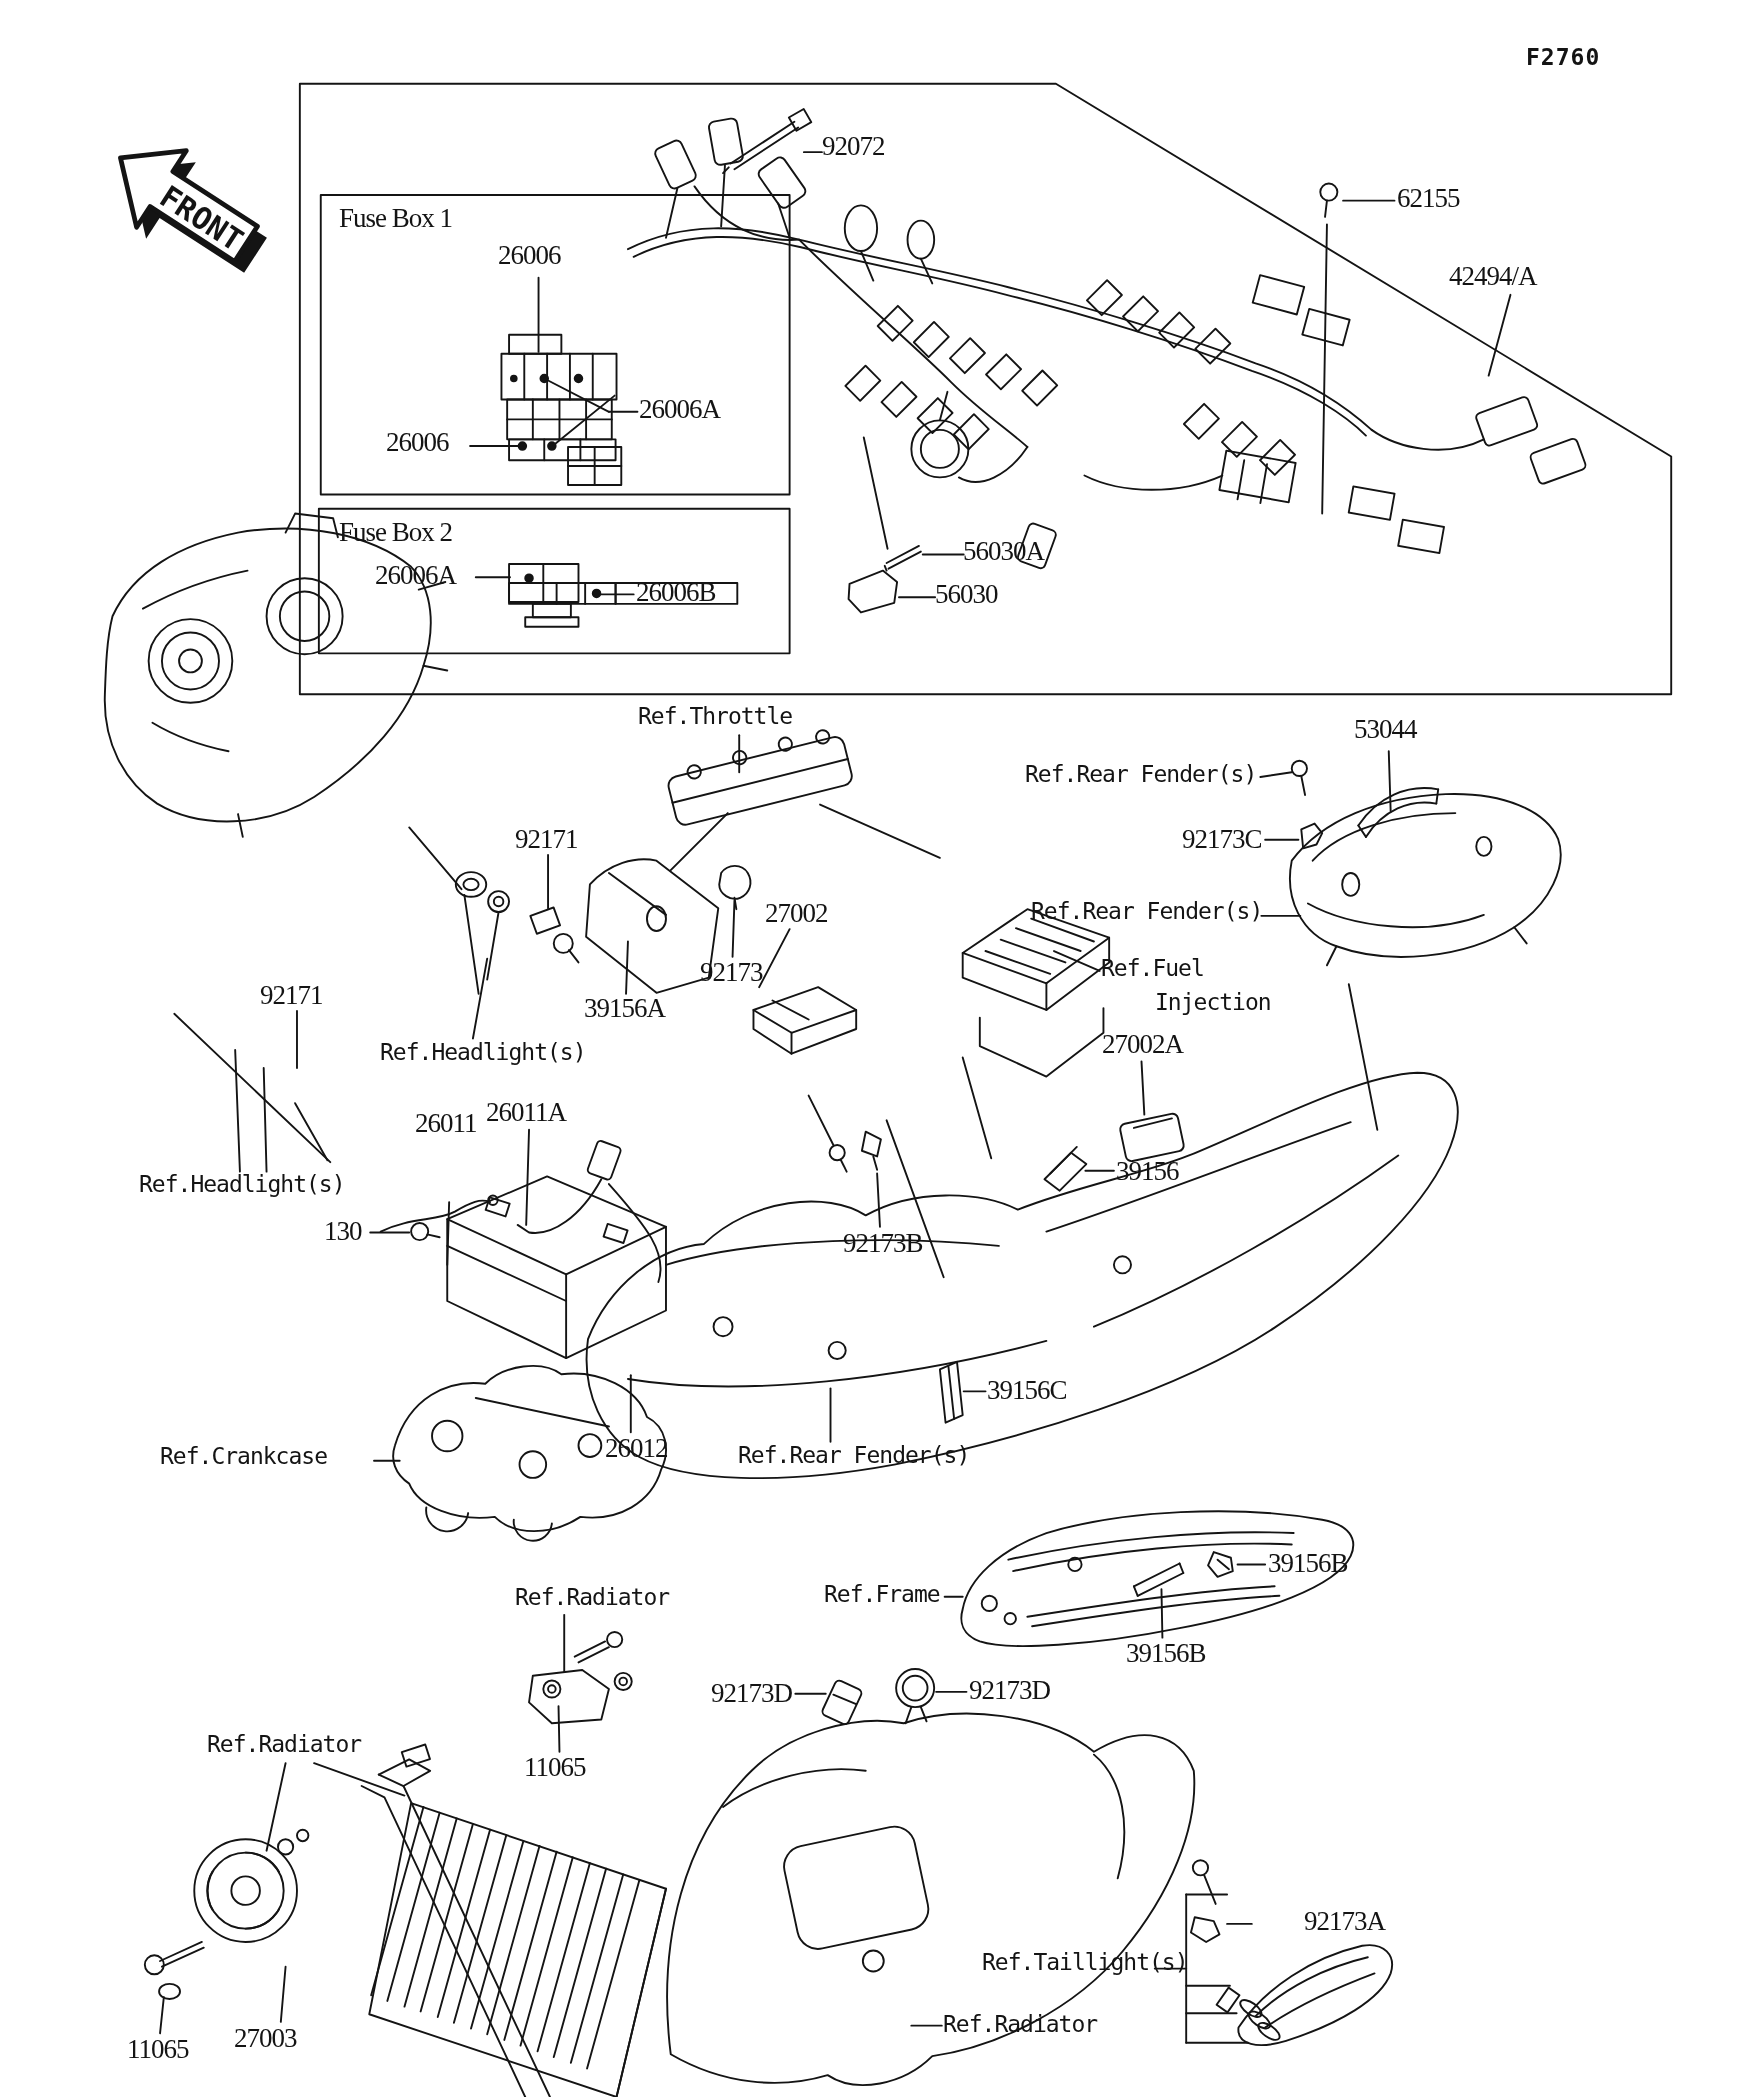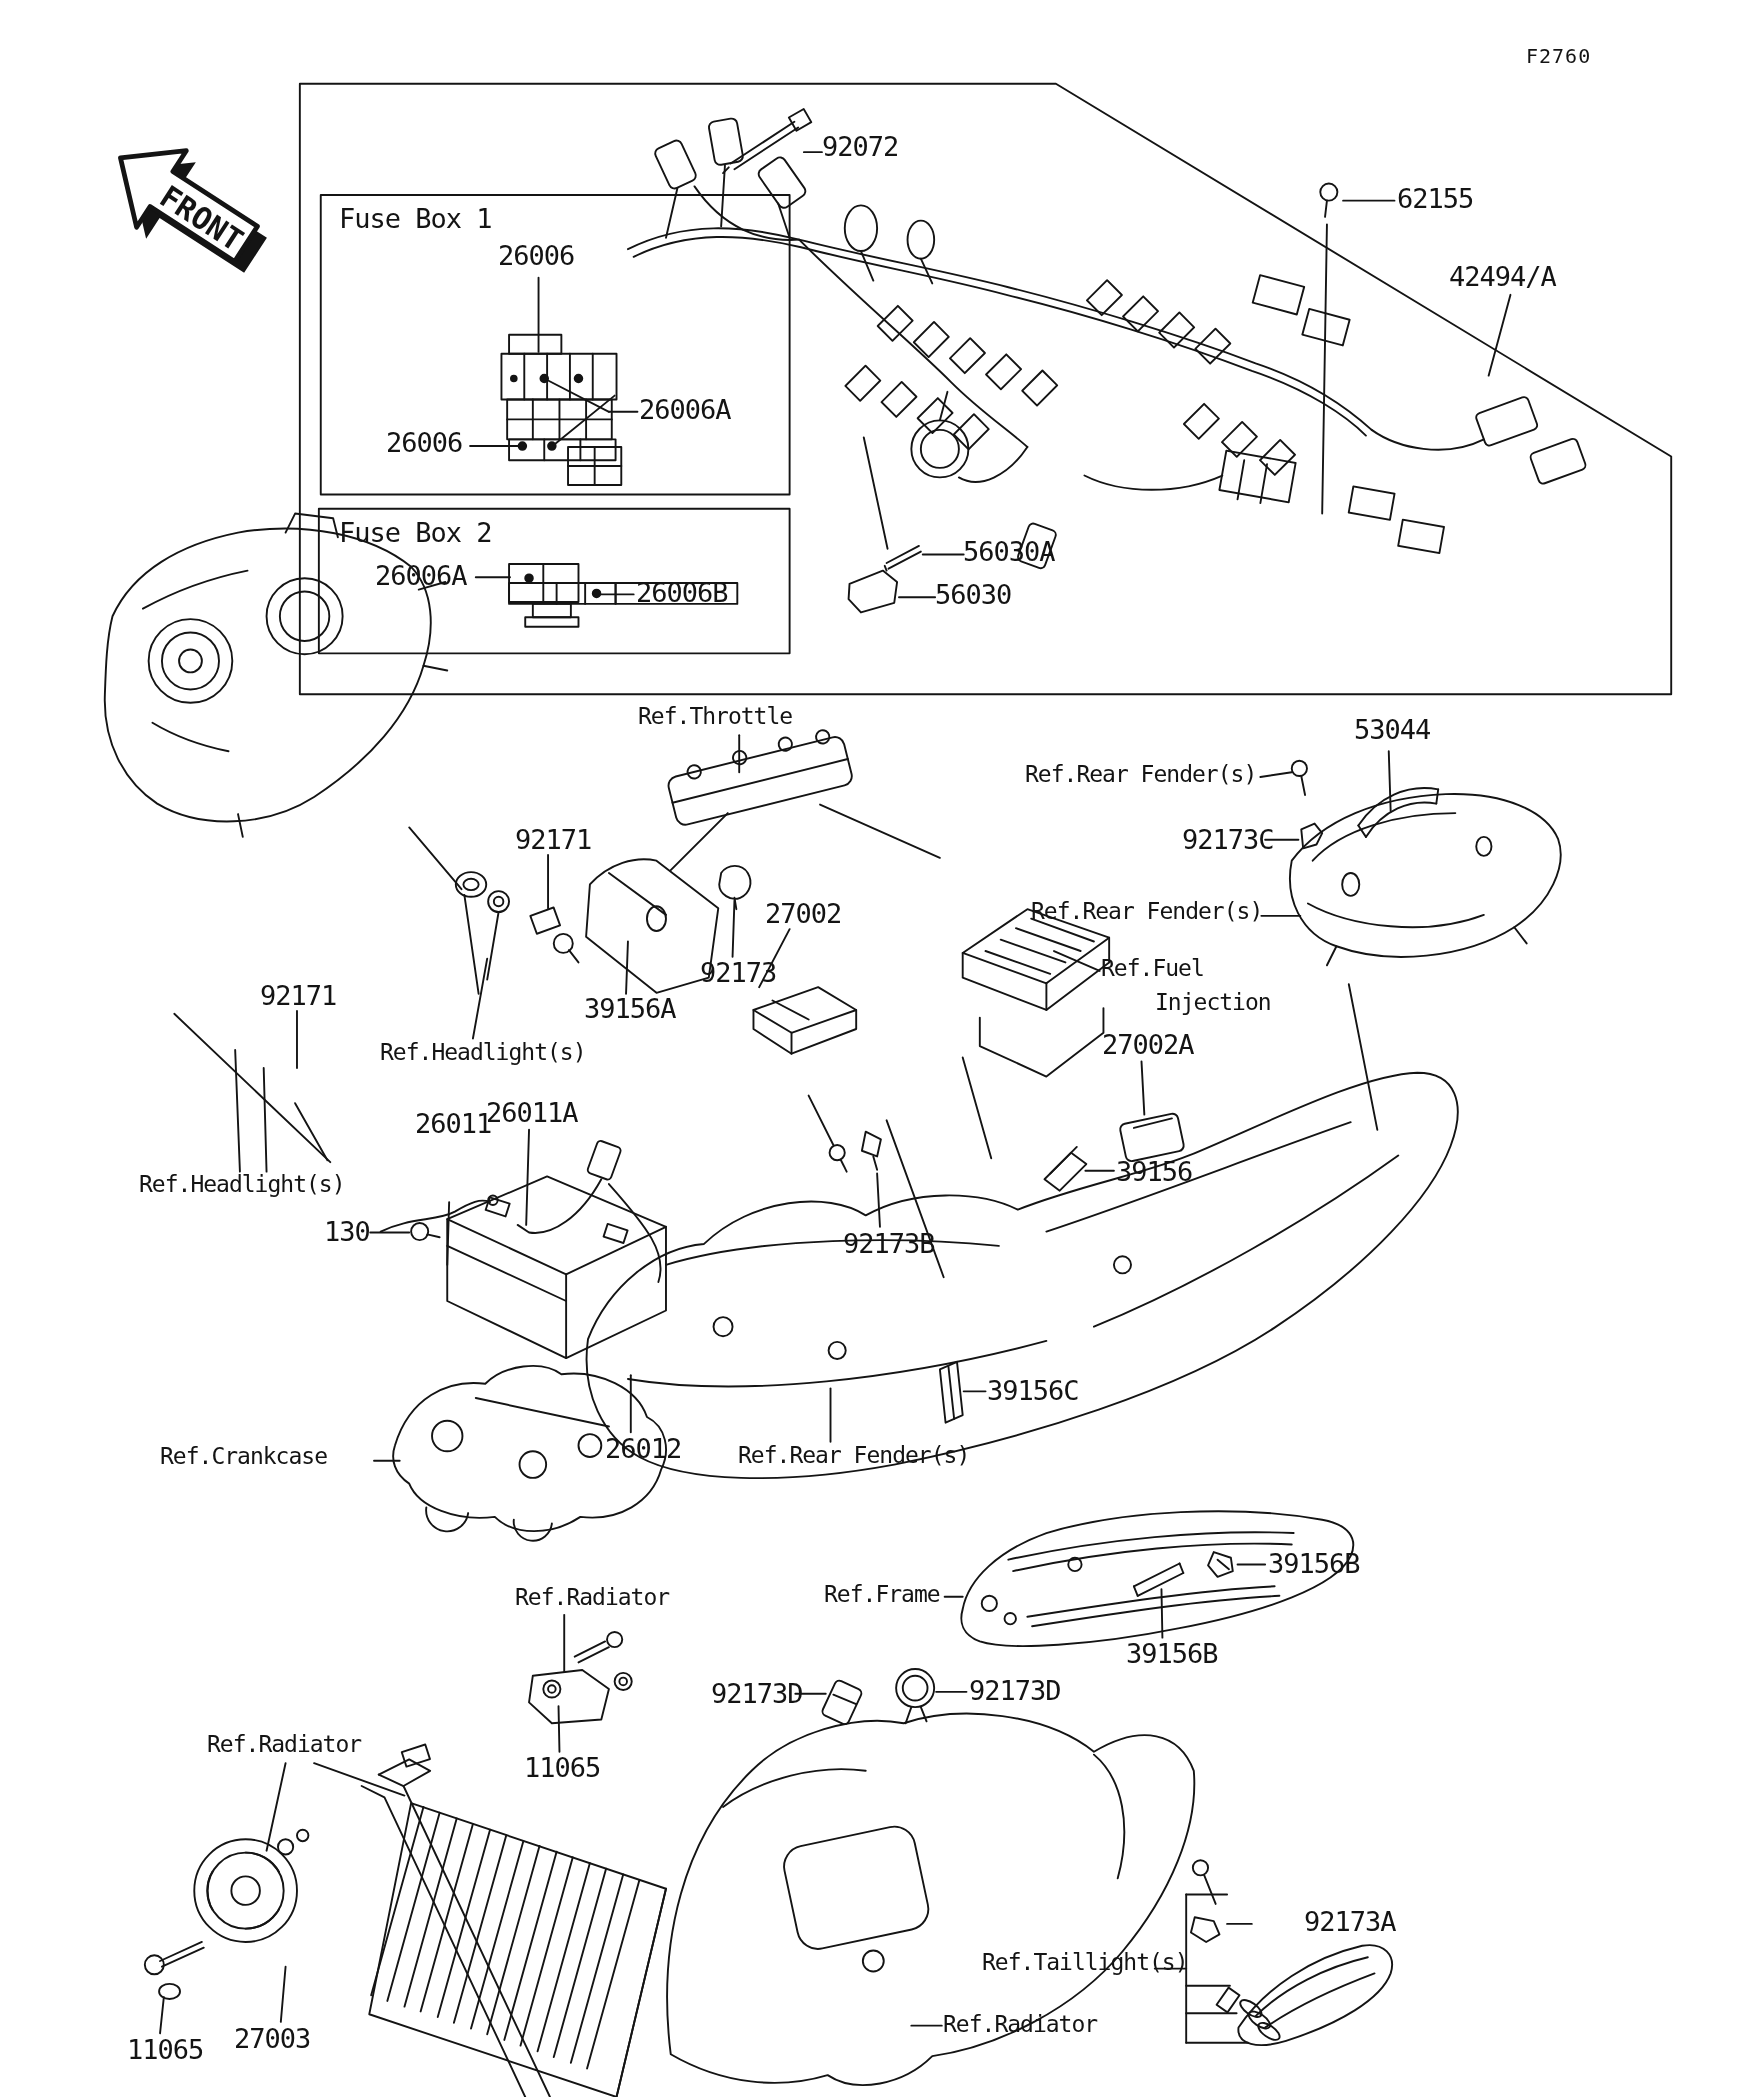--- a/index.html
+++ b/index.html
@@ -2,23 +2,23 @@
 <html style="font-size:15px"><head>
 <meta charset="utf-8">
 <style>
   html,body{margin:0;padding:0;background:#e8e8e8;}
   .sheet{
     position:relative;width:1739px;height:2097px;background:#ffffff;
     font-family:"DejaVu Sans Mono","Liberation Mono",monospace;color:#141414;overflow:hidden;
   }
   .art{position:absolute;left:0;top:0;}
   .lbl{position:absolute;white-space:nowrap;line-height:1;letter-spacing:-1px;}
-  .num{font-size:27px;}
+  .num{font-size:27px;font-family:Liberation Serif, serif;}
   .ref{font-size:23px;}
-  .code{font-size:20px;letter-spacing:1px;}
+  .code{font-size:23px;letter-spacing:1px;font-weight:bold;}
 </style>
 </head>
 <body>
 
 <div class="sheet">
 
   <svg class="art" width="1739" height="2097" viewBox="0 0 1828 2205">
     <g stroke="#141414" stroke-width="2" fill="none" stroke-linecap="round" stroke-linejoin="round">
 
       <g>

